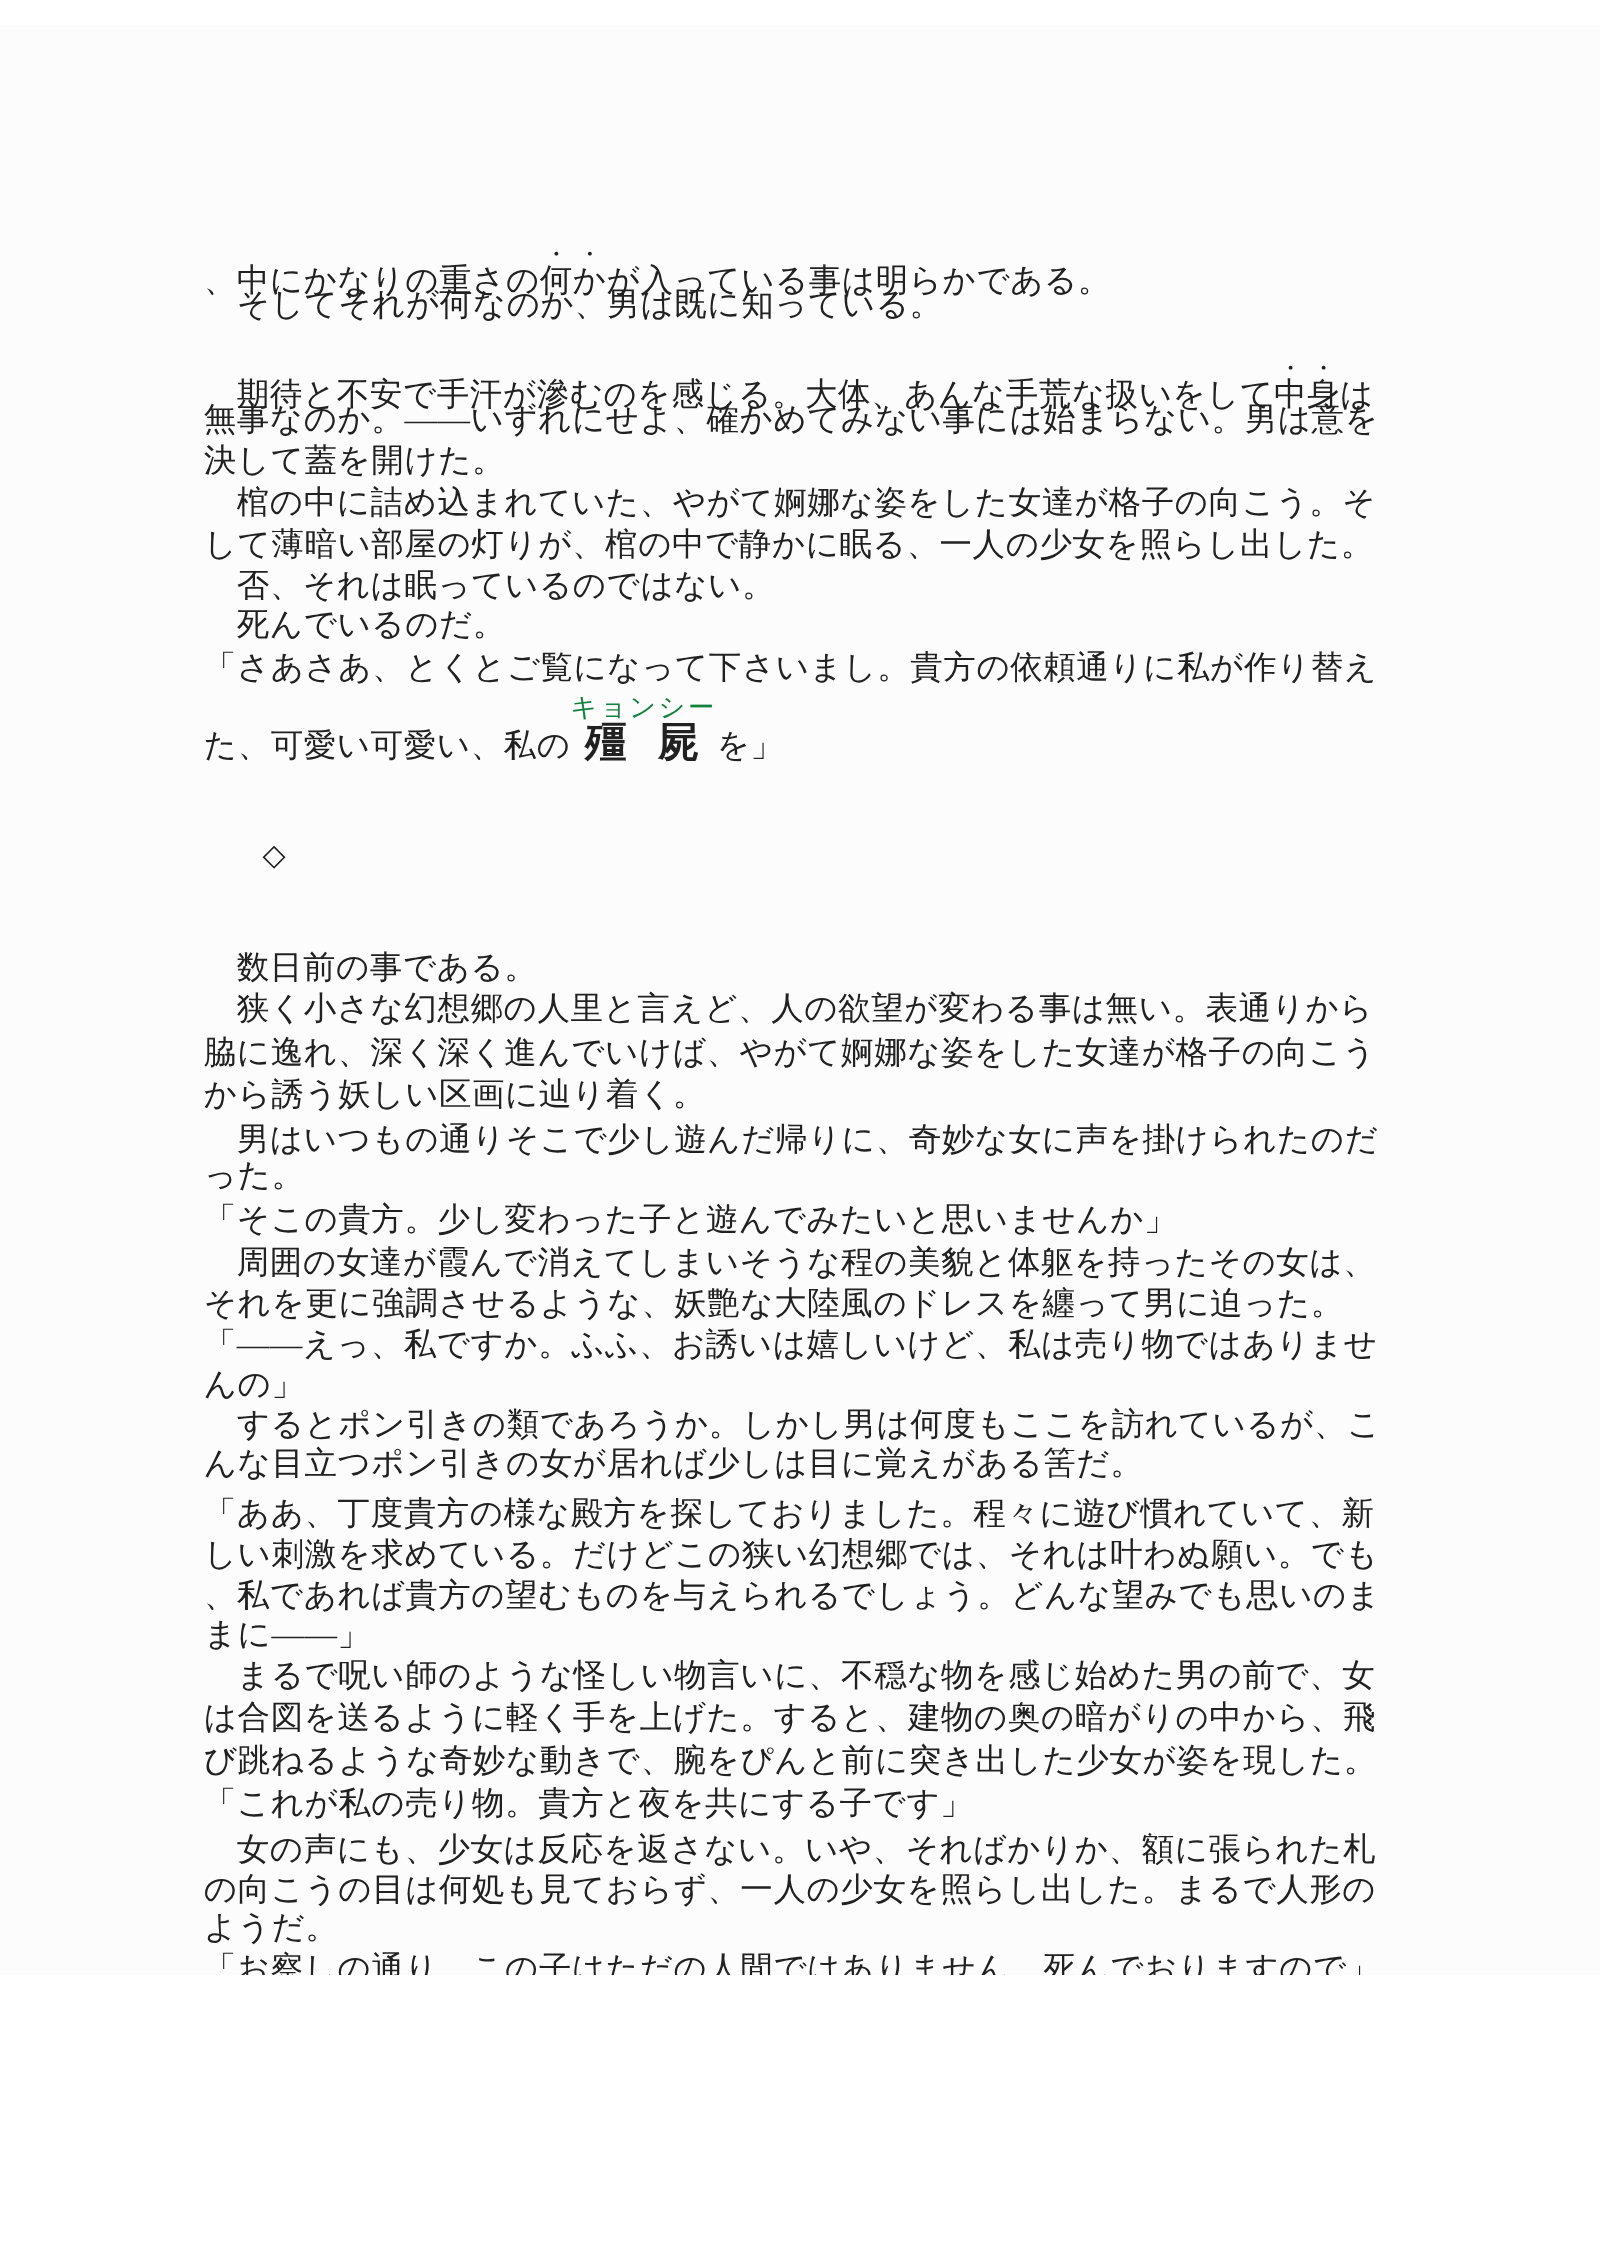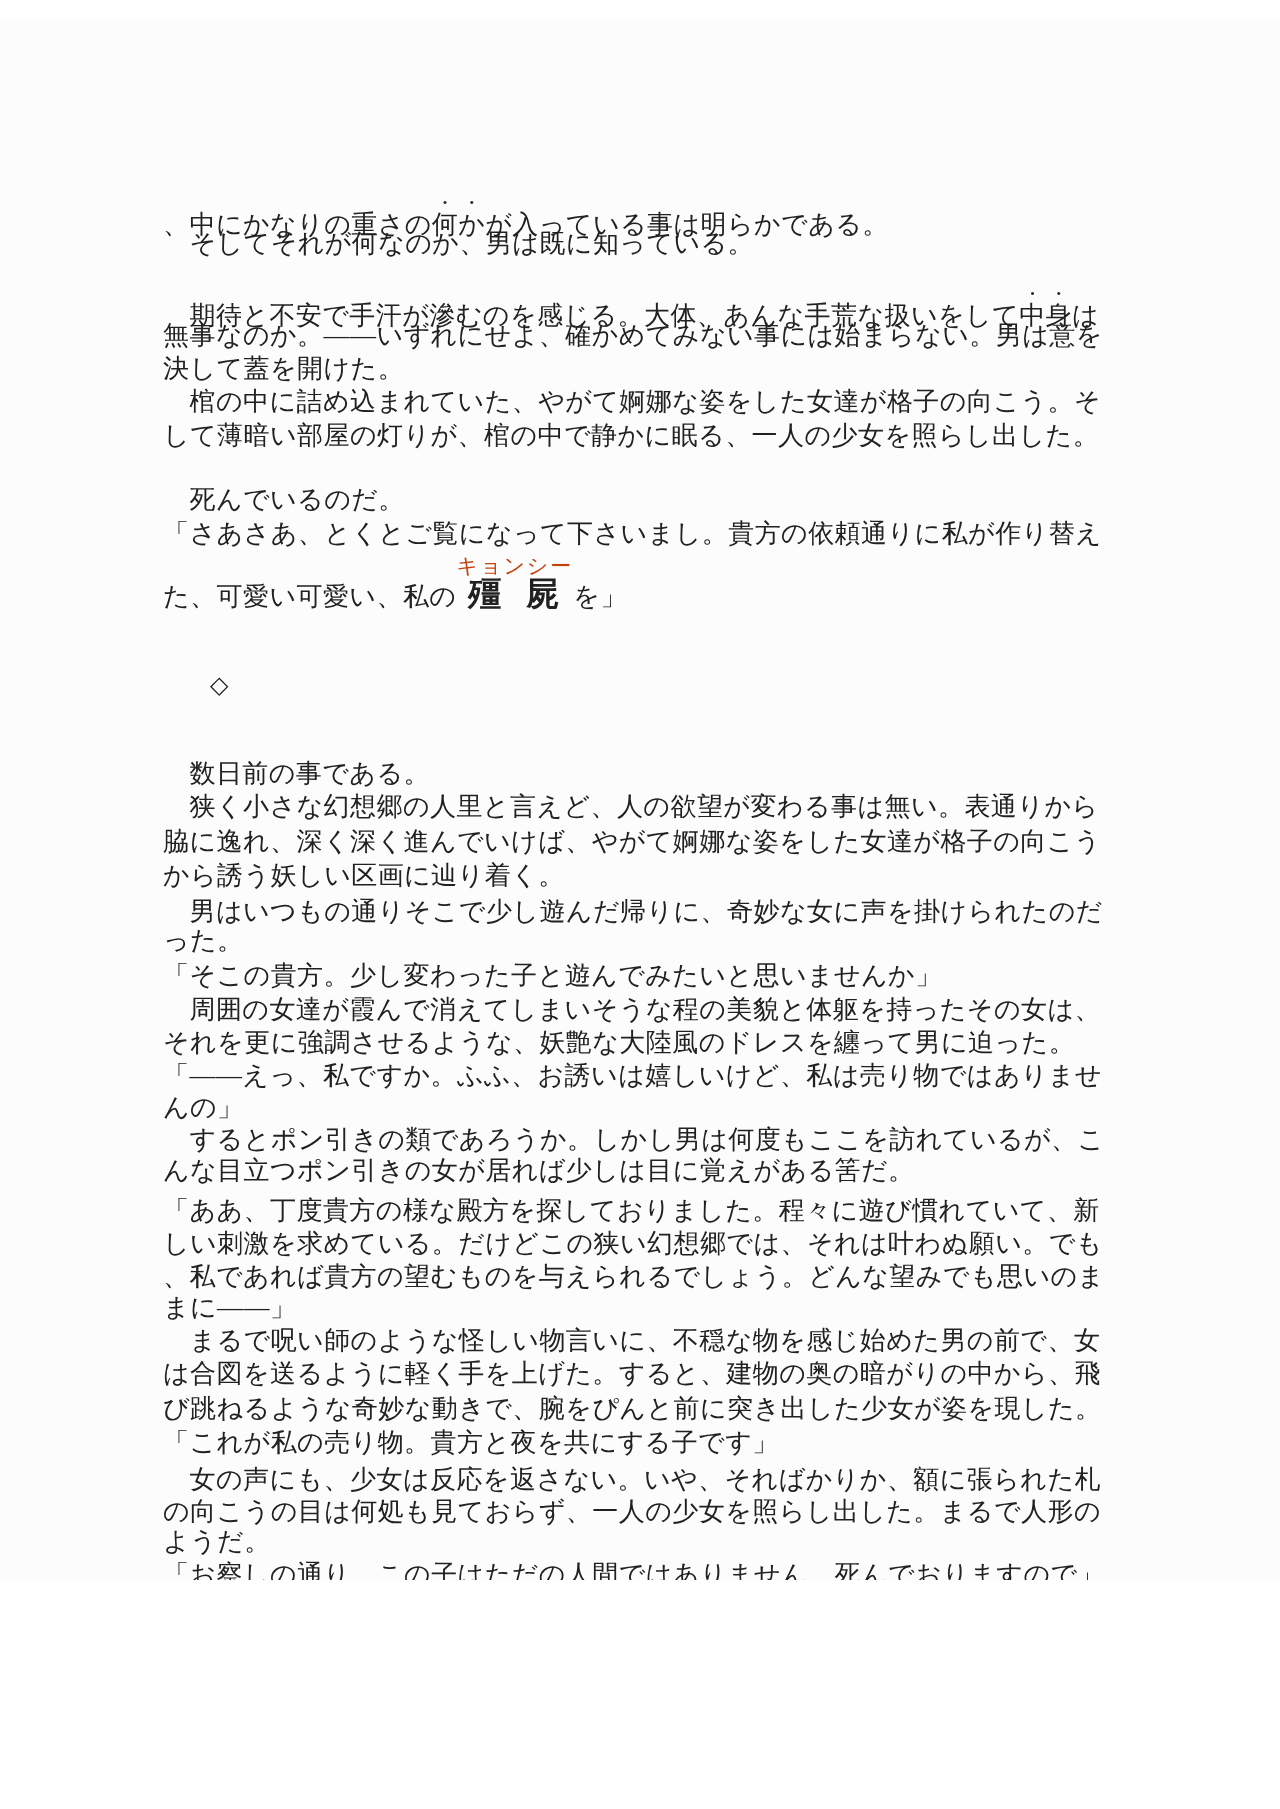--- a/index.html
+++ b/index.html
@@ -29,35 +29,36 @@
     text-emphasis-position: over right;
   }
   .divider { font-size: 24px; color: #1b1b1b; }
   .ruby-line ruby { ruby-align: space-around; margin: 0 10px; }
   .ruby-line .rb { font-weight: bold; font-size: 33px; letter-spacing: 2px; }
   .ruby-line rt {
     font-size: 21px;
     letter-spacing: 2px;
     text-align: left;
     font-weight: normal;
-    color: #c2410c;
+    color: #15803d;
   }
 </style>
 </head>
 <body>
 
 <div class="page">
   <div class="text-body">
       <div class="line" style="top: 175px;"><span>、中にかなりの重さの</span><span class="emph">何か</span><span>が入っている事は明らかである。</span></div>
       <div class="line" style="top: 209px;"><span>　そしてそれが何なのか、男は既に知っている。</span></div>
       <div class="line" style="top: 266px;"><span>　期待と不安で手汗が滲むのを感じる。大体、あんな手荒な扱いをして</span><span class="emph">中身</span><span>は</span></div>
       <div class="line" style="top: 301px;"><span>無事なのか。――いずれにせよ、確かめてみない事には始まらない。男は意を</span></div>
       <div class="line" style="top: 334px;"><span>決して蓋を開けた。</span></div>
       <div class="line" style="top: 367px;"><span>　棺の中に詰め込まれていた、やがて婀娜な姿をした女達が格子の向こう。そ</span></div>
       <div class="line" style="top: 401px;"><span>して薄暗い部屋の灯りが、棺の中で静かに眠る、一人の少女を照らし出した。</span></div>
+      <div class="line" style="top: 434px;"><span>　否、それは眠っているのではない。</span></div>
       <div class="line" style="top: 465px;"><span>　死んでいるのだ。</span></div>
       <div class="line" style="top: 499px;"><span>「さあさあ、とくとご覧になって下さいまし。貴方の依頼通りに私が作り替え</span></div>
       <div class="line ruby-line" style="top: 536px;"><span>た、可愛い可愛い、私の</span><ruby><span class="rb">殭屍</span><rt>キョンシー</rt></ruby><span>を」</span></div>
       <div class="line divider" style="top: 652px; left: 210px;"><span>◇</span></div>
       <div class="line" style="top: 739px;"><span>　数日前の事である。</span></div>
       <div class="line" style="top: 772px;"><span>　狭く小さな幻想郷の人里と言えど、人の欲望が変わる事は無い。表通りから</span></div>
       <div class="line" style="top: 807px;"><span>脇に逸れ、深く深く進んでいけば、やがて婀娜な姿をした女達が格子の向こう</span></div>
       <div class="line" style="top: 841px;"><span>から誘う妖しい区画に辿り着く。</span></div>
       <div class="line" style="top: 877px;"><span>　男はいつもの通りそこで少し遊んだ帰りに、奇妙な女に声を掛けられたのだ</span></div>
       <div class="line" style="top: 906px;"><span>った。</span></div>

